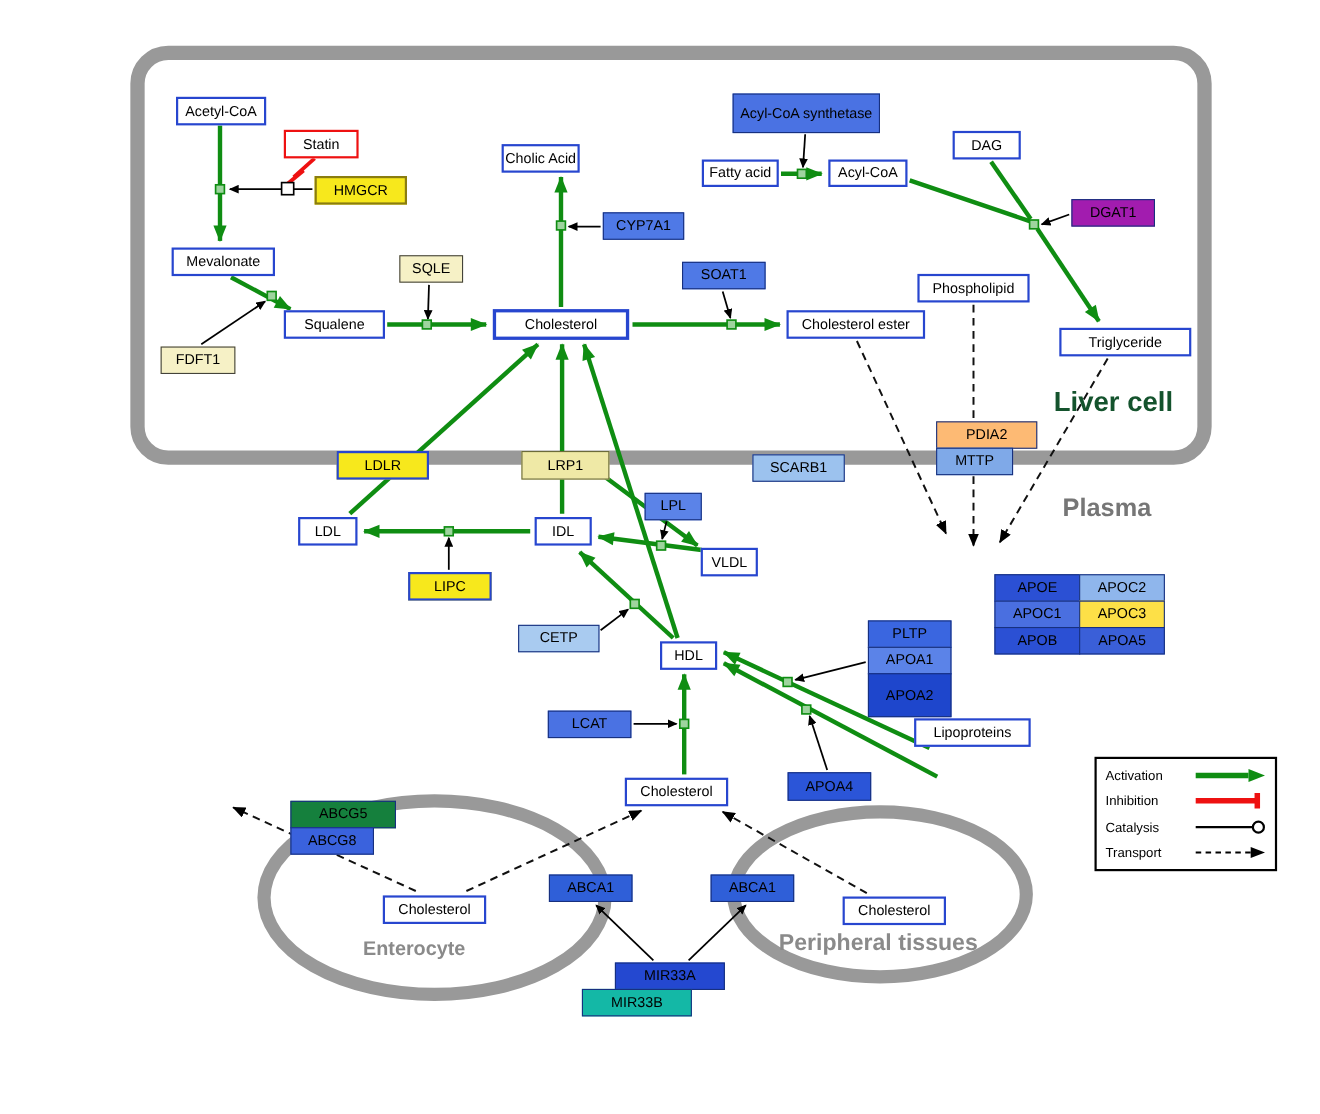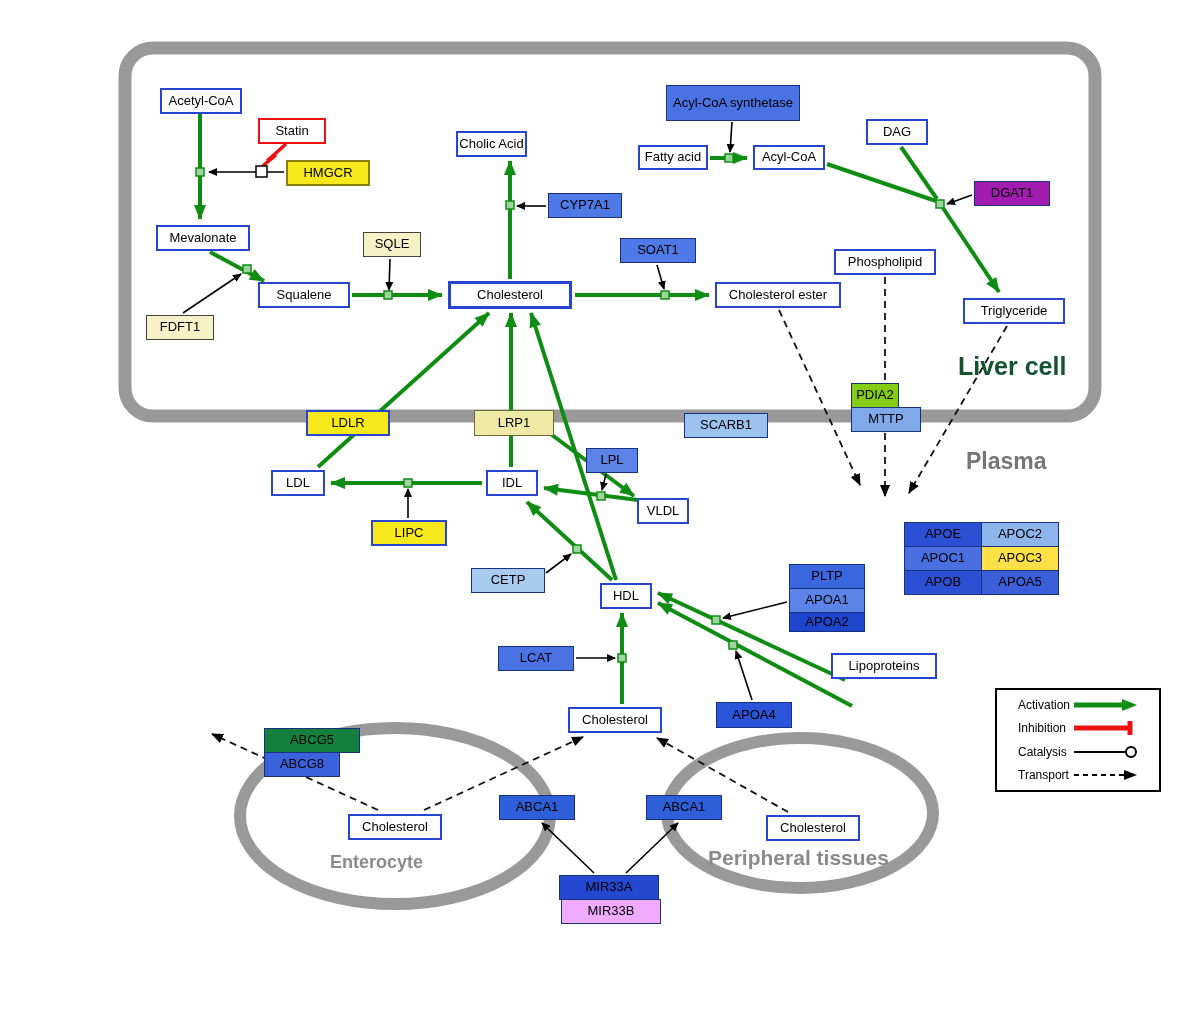--- a/index.html
+++ b/index.html
@@ -9,21 +9,21 @@
   .node{position:absolute;box-sizing:border-box;display:flex;align-items:center;justify-content:center;
         text-align:center;font-size:13px;line-height:1.1;color:#000;background:#fff;z-index:5;}
   .m{border:2px solid #2746cf;}
   .m3{border-width:3px;}
   .g{border:1.5px solid #17307f;}
   .yb{background:#f7e81c;border:2px solid #8a7d10;}
   .yp{background:#f6f1c6;border:1.5px solid #44433a;}
   .statin{border:2.5px solid #ee1111;background:#fff;}
   .comp-label{position:absolute;font-weight:bold;color:#6e6e6e;z-index:4;}
   #legend{position:absolute;left:995px;top:688px;width:166px;height:104px;border:2px solid #000;
-          background:#fff;z-index:6;box-sizing:border-box;padding:5px 21px;display:flex;
+          background:#fff;z-index:6;box-sizing:border-box;padding:5px 8px;display:flex;
           flex-direction:column;justify-content:space-between;}
   .lg-row{display:flex;align-items:center;justify-content:space-between;height:20px;}
   .lg-row span{font-size:12px;color:#000;}
 </style>
 </head>
 <body>
 
 <div id="canvas">
 
 <svg id="edges" viewBox="0 0 1200 1013" xmlns="http://www.w3.org/2000/svg">
@@ -126,54 +126,54 @@
 <div class="node g" style="left:548px;top:193px;width:74px;height:25px;background:#4f79e6">CYP7A1</div>
 <div class="node m m3" style="left:448px;top:281px;width:124px;height:28px">Cholesterol</div>
 <div class="node g" style="left:620px;top:238px;width:76px;height:25px;background:#4f79e6">SOAT1</div>
 <div class="node m" style="left:715px;top:282px;width:126px;height:26px">Cholesterol ester</div>
 <div class="node g" style="left:666px;top:85px;width:134px;height:36px;background:#4a72e3">Acyl-CoA synthetase</div>
 <div class="node m" style="left:638px;top:145px;width:70px;height:25px">Fatty acid</div>
 <div class="node m" style="left:753px;top:145px;width:72px;height:25px">Acyl-CoA</div>
 <div class="node m" style="left:866px;top:119px;width:62px;height:26px">DAG</div>
 <div class="node g" style="left:974px;top:181px;width:76px;height:25px;background:#a21caf">DGAT1</div>
 <div class="node m" style="left:834px;top:249px;width:102px;height:26px">Phospholipid</div>
-<div class="node m" style="left:963px;top:298px;width:102px;height:26px">Triglyceride</div>
-<div class="node g" style="left:851px;top:383px;width:48px;height:25px;background:#84cc16">PDIA2</div>
+<div class="node m" style="left:963px;top:298px;width:120px;height:26px">Triglyceride</div>
+<div class="node g" style="left:851px;top:383px;width:92px;height:25px;background:#fdba74">PDIA2</div>
 <div class="node g" style="left:851px;top:407px;width:70px;height:25px;background:#7fa9e8">MTTP</div>
 <div class="node yb" style="left:306px;top:410px;width:84px;height:26px;border-color:#2746cf">LDLR</div>
 <div class="node yp" style="left:474px;top:410px;width:80px;height:26px;background:#efe9a6;border-color:#6b6b3a">LRP1</div>
 <div class="node g" style="left:684px;top:413px;width:84px;height:25px;background:#9cc2ee">SCARB1</div>
 <div class="node m" style="left:271px;top:470px;width:54px;height:26px">LDL</div>
 <div class="node m" style="left:486px;top:470px;width:52px;height:26px">IDL</div>
 <div class="node g" style="left:586px;top:448px;width:52px;height:25px;background:#5b83e8">LPL</div>
 <div class="node m" style="left:637px;top:498px;width:52px;height:26px">VLDL</div>
 <div class="node yb" style="left:371px;top:520px;width:76px;height:26px;border-color:#2746cf">LIPC</div>
 <div class="node g" style="left:471px;top:568px;width:74px;height:25px;background:#a9cbf0">CETP</div>
 <div class="node m" style="left:600px;top:583px;width:52px;height:26px">HDL</div>
 <div class="node g" style="left:789px;top:564px;width:76px;height:25px;background:#3a66e0">PLTP</div>
 <div class="node g" style="left:789px;top:588px;width:76px;height:25px;background:#5b83e8">APOA1</div>
-<div class="node g" style="left:789px;top:612px;width:76px;height:20px;background:#1e46cc">APOA2</div>
+<div class="node g" style="left:789px;top:612px;width:76px;height:40px;background:#1e46cc">APOA2</div>
 <div class="node g" style="left:498px;top:646px;width:76px;height:25px;background:#4a72e3">LCAT</div>
 <div class="node g" style="left:716px;top:702px;width:76px;height:26px;background:#2b55d8">APOA4</div>
 <div class="node m" style="left:831px;top:653px;width:106px;height:26px">Lipoproteins</div>
 <div class="node g" style="left:904px;top:522px;width:78px;height:25px;background:#2b50d4">APOE</div>
 <div class="node g" style="left:981px;top:522px;width:78px;height:25px;background:#8fb6ec">APOC2</div>
 <div class="node g" style="left:904px;top:546px;width:78px;height:25px;background:#4a6fe0">APOC1</div>
 <div class="node g" style="left:981px;top:546px;width:78px;height:25px;background:#fde047">APOC3</div>
 <div class="node g" style="left:904px;top:570px;width:78px;height:25px;background:#2b50d4">APOB</div>
 <div class="node g" style="left:981px;top:570px;width:78px;height:25px;background:#3a5fd8">APOA5</div>
 <div class="node m" style="left:568px;top:707px;width:94px;height:26px">Cholesterol</div>
 <div class="node g" style="left:264px;top:728px;width:96px;height:25px;background:#15803d">ABCG5</div>
 <div class="node g" style="left:264px;top:752px;width:76px;height:25px;background:#3a62dd">ABCG8</div>
 <div class="node m" style="left:348px;top:814px;width:94px;height:26px">Cholesterol</div>
 <div class="node g" style="left:499px;top:795px;width:76px;height:25px;background:#2f5fd8">ABCA1</div>
 <div class="node g" style="left:646px;top:795px;width:76px;height:25px;background:#2f5fd8">ABCA1</div>
 <div class="node m" style="left:766px;top:815px;width:94px;height:26px">Cholesterol</div>
 <div class="node g" style="left:559px;top:875px;width:100px;height:25px;background:#2448d0">MIR33A</div>
-<div class="node g" style="left:561px;top:899px;width:100px;height:25px;background:#f0abfc">MIR33B</div>
+<div class="node g" style="left:529px;top:899px;width:100px;height:25px;background:#14b8a6">MIR33B</div>
 
 <div class="comp-label" style="left:958px;top:352px;font-size:25px;color:#14532d">Liver cell</div>
 <div class="comp-label" style="left:966px;top:448px;font-size:23px;color:#767676">Plasma</div>
 <div class="comp-label" style="left:330px;top:852px;font-size:18px;color:#8a8a8a">Enterocyte</div>
 <div class="comp-label" style="left:708px;top:846px;font-size:21px;color:#8a8a8a">Peripheral tissues</div>
 
 <div id="legend">
   <div class="lg-row">
     <span>Activation</span>
     <svg width="66" height="16">

